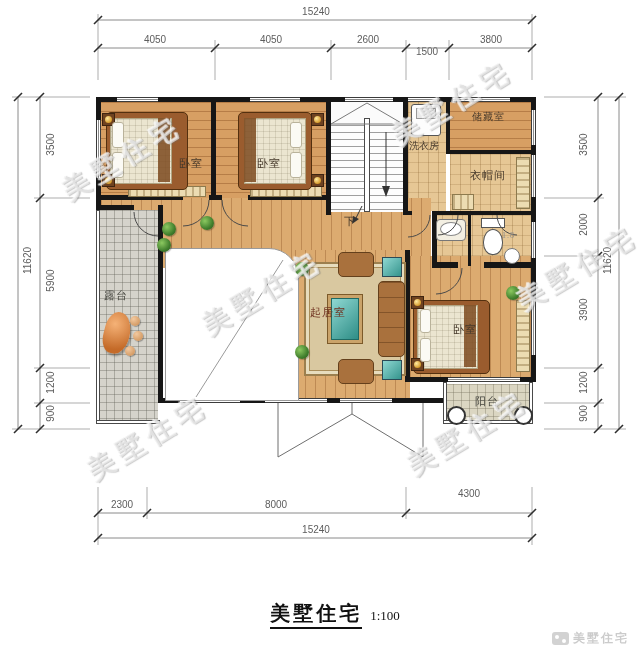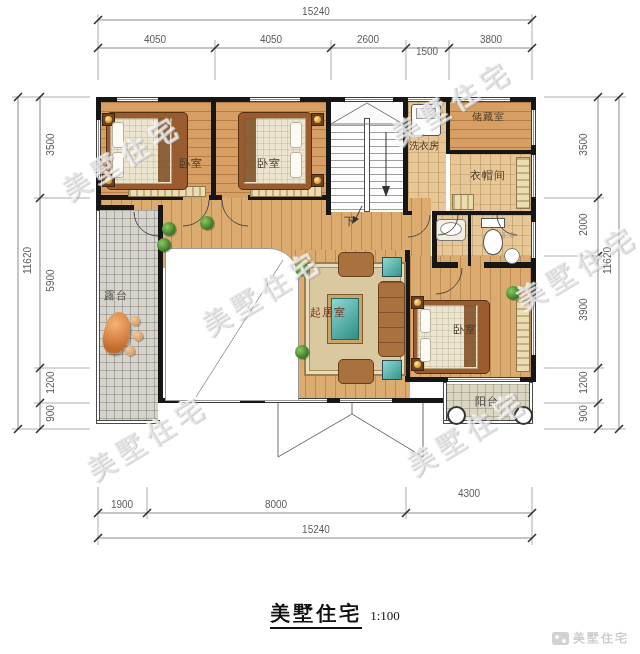--- a/index.html
+++ b/index.html
@@ -314,21 +314,21 @@
   <div class="room-label" style="left:344px;top:214px;">下</div>
   <div class="room-label" style="left:502px;top:231px;font-size:8px;color:#8a8a8a;">1.8</div>
 
   <div class="dim" style="left:266px;top:6px;width:100px;">15240</div>
   <div class="dim" style="left:105px;top:34px;width:100px;">4050</div>
   <div class="dim" style="left:221px;top:34px;width:100px;">4050</div>
   <div class="dim" style="left:318px;top:34px;width:100px;">2600</div>
   <div class="dim" style="left:377px;top:34px;width:100px;margin-top:12px;">1500</div>
   <div class="dim" style="left:441px;top:34px;width:100px;">3800</div>
 
-  <div class="dim" style="left:72px;top:499px;width:100px;">1900</div>
+  <div class="dim" style="left:72px;top:499px;width:100px;">2300</div>
   <div class="dim" style="left:226px;top:499px;width:100px;">8000</div>
   <div class="dim" style="left:419px;top:488px;width:100px;">4300</div>
   <div class="dim" style="left:266px;top:524px;width:100px;">15240</div>
 
   <div class="vdim" style="left:-3px;top:255px;">11620</div>
   <div class="vdim" style="left:20px;top:139px;">3500</div>
   <div class="vdim" style="left:20px;top:275px;">5900</div>
   <div class="vdim" style="left:20px;top:377px;">1200</div>
   <div class="vdim" style="left:20px;top:408px;">900</div>
 

